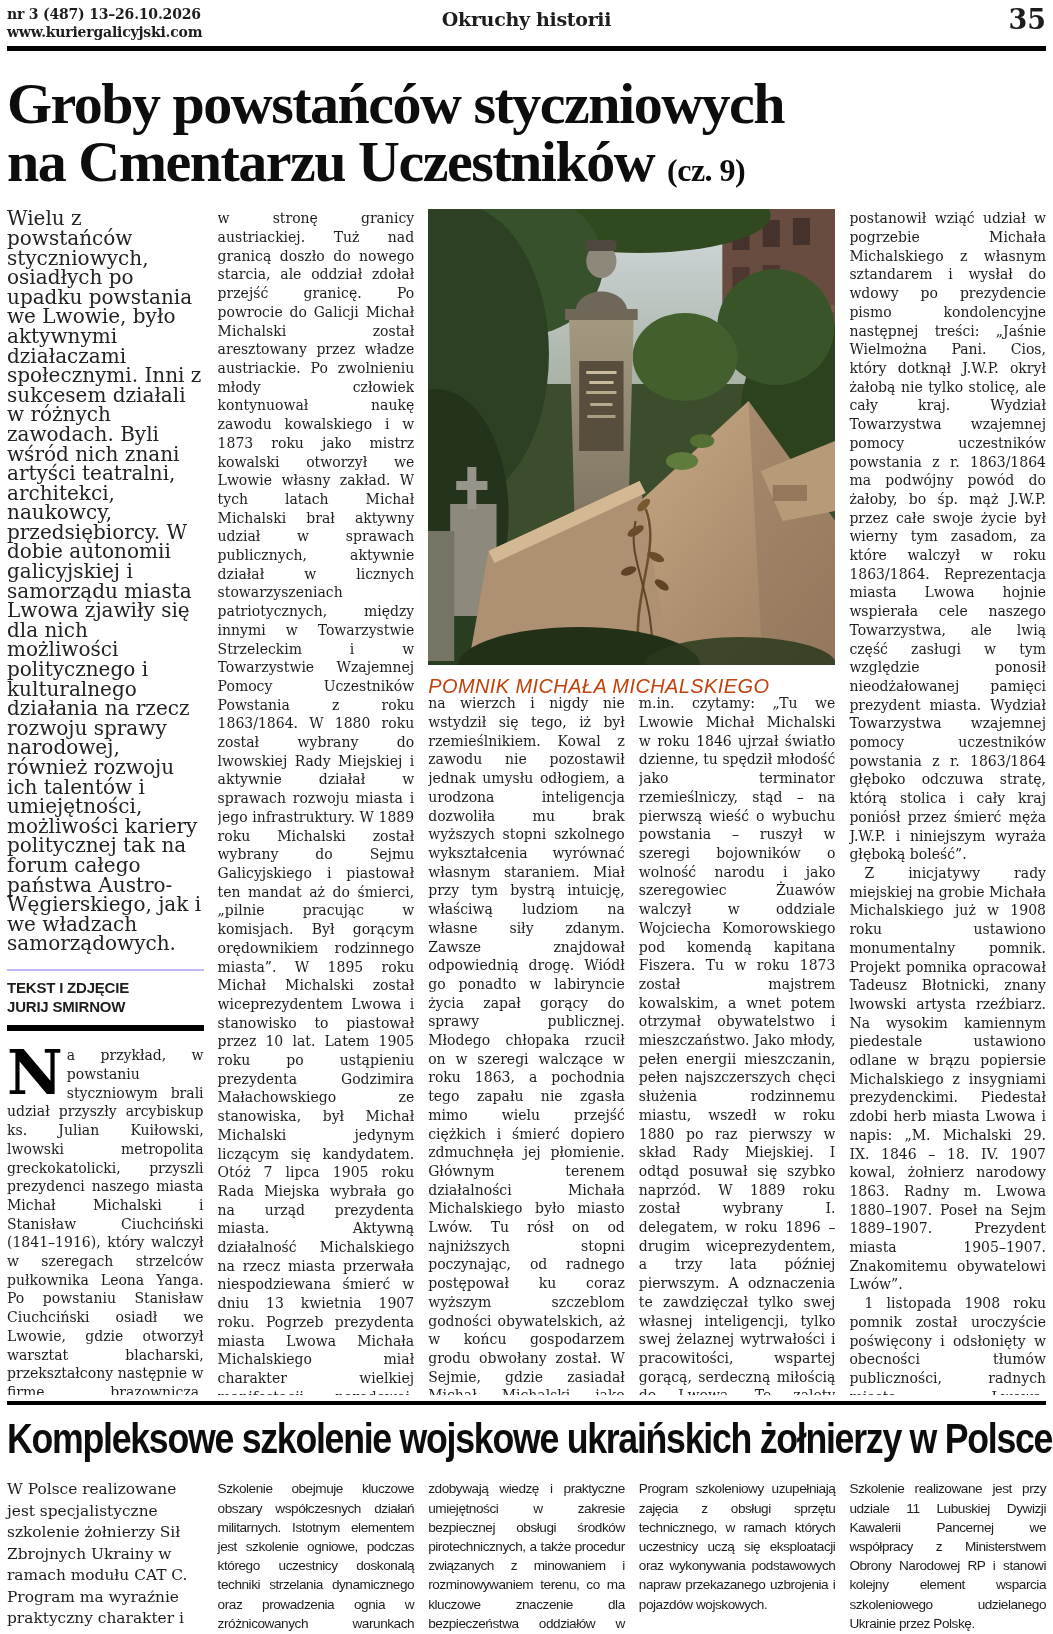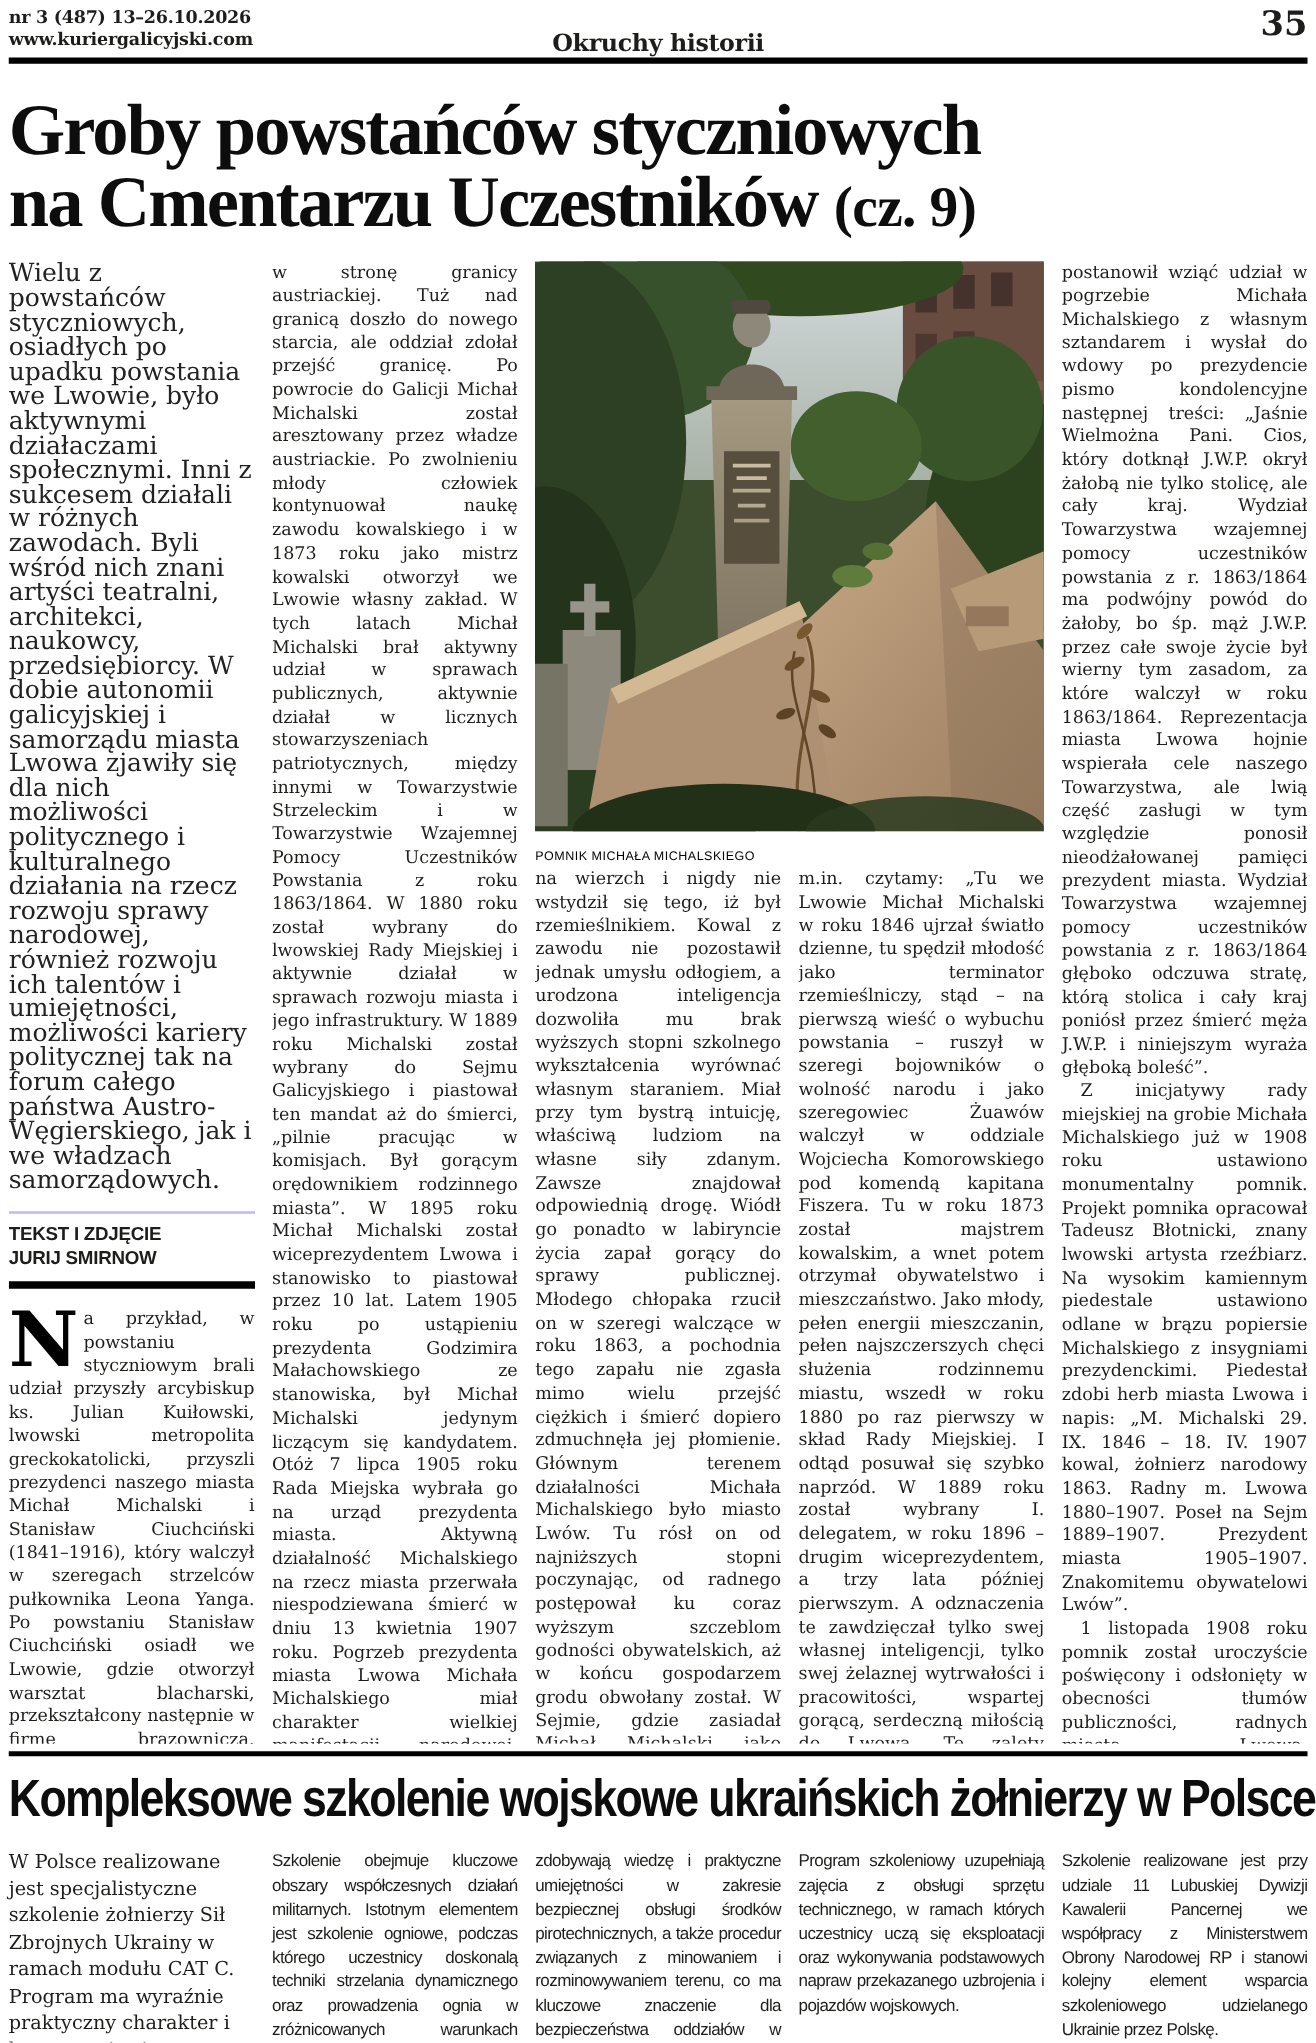--- a/index.html
+++ b/index.html
@@ -12,32 +12,32 @@
   }
   .page { padding:5px 7px 0 7px; }
 
   
   .masthead {
     position:relative; display:flex; justify-content:space-between; align-items:flex-start;
     border-bottom:5px solid #000; padding-bottom:5px; min-height:40px;
   }
   .issue { font-weight:700; font-size:14px; line-height:1.3; letter-spacing:-0.2px; }
   .section-title {
-    position:absolute; left:50%; transform:translateX(-50%); top:19px;
+    position:absolute; left:50%; transform:translateX(-50%); top:3px;
     font-weight:700; font-size:19px; letter-spacing:-0.3px;
   }
   .page-number { font-weight:700; font-size:27px; line-height:1; padding-top:1px; }
 
   
   h1.headline {
     font-family:"Liberation Serif", serif; font-weight:700;
     font-size:58px; line-height:1.0; letter-spacing:-1.5px;
     margin:24px 0 18px 0; color:#0d0d0d;
   }
-  h1.headline .part { font-size:46px; letter-spacing:-0.5px; }
+  h1.headline .part { font-size:32px; letter-spacing:-0.5px; }
 
   
   .main-grid {
     display:grid; grid-template-columns:repeat(5,1fr); column-gap:14px;
     grid-template-rows:auto 1fr;
     height:1186px; overflow:hidden; margin-top:4px;
   }
   .col { overflow:hidden; }
   .col-1 { grid-column:1; grid-row:1 / 3; }
   .col-2 { grid-column:2; grid-row:1 / 3; }
@@ -61,22 +61,22 @@
   .body-text p + p { text-indent:15px; }
   .dropcap {
     float:left; font-family:"DejaVu Serif", serif; font-weight:700;
     font-size:61px; line-height:47px; padding:3px 6px 0 0; color:#000;
     letter-spacing:-2px;
   }
 
   .photo-fig svg { display:block; width:100%; height:456px; }
   .photo-caption {
     font-family:"Liberation Sans", sans-serif;
-    color:#000000; font-size:10px; letter-spacing:0.4px;
-    padding:13px 0 0 0; line-height:16px;
+    color:#c2410c; font-size:20px; letter-spacing:0.4px;
+    padding:13px 0 0 0; line-height:16px;font-style:italic;
   }
 
   
   .section-divider { height:4px; background:#000; margin-top:6px; }
   h2.bottom-headline {
     font-family:"Liberation Sans", sans-serif; font-weight:700;
     font-size:42px; line-height:1.05; letter-spacing:-1.5px;
     white-space:nowrap; transform:scaleX(0.85); transform-origin:0 50%;
     margin:12px 0 18px 0; color:#0d0d0d;
   }

